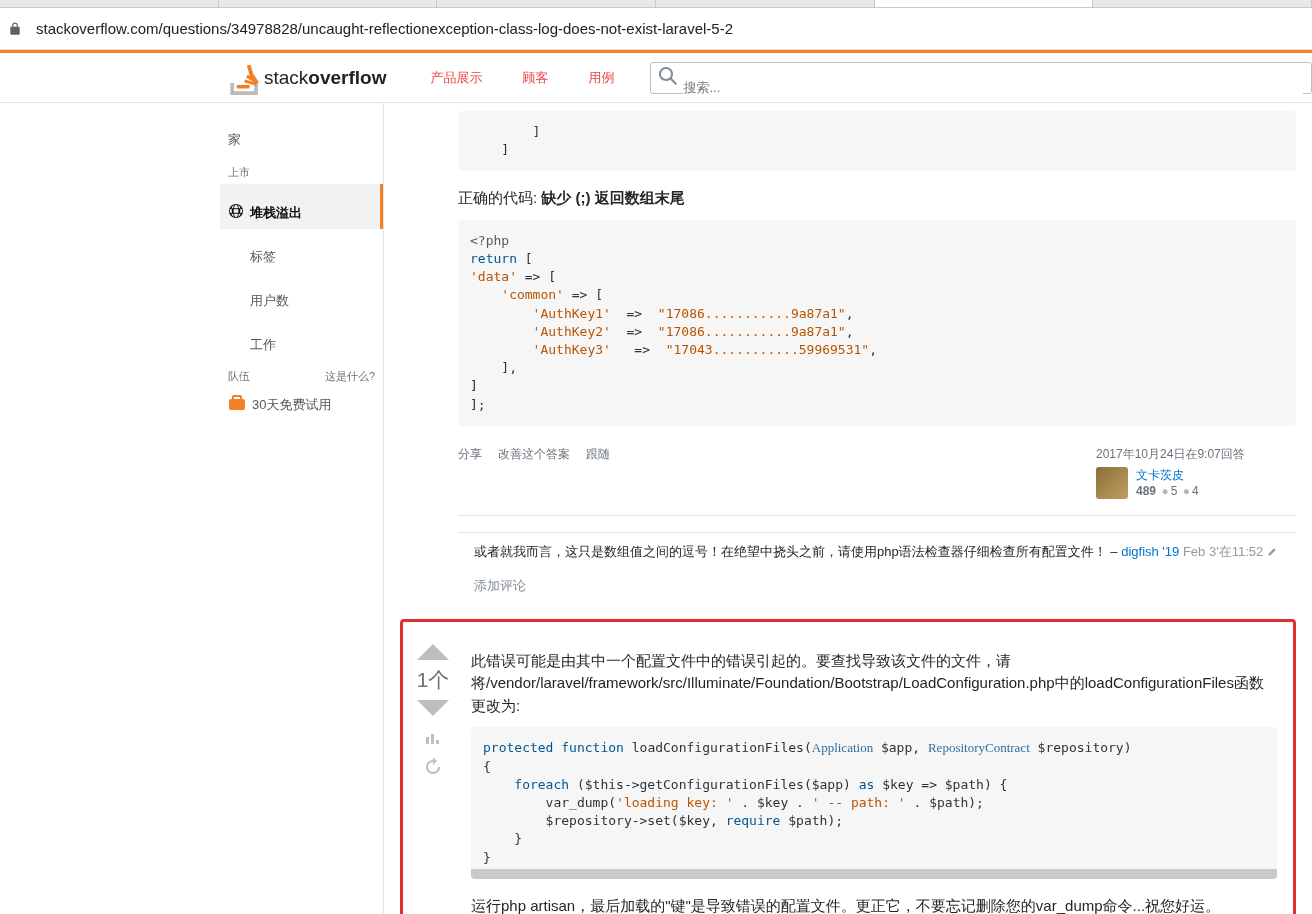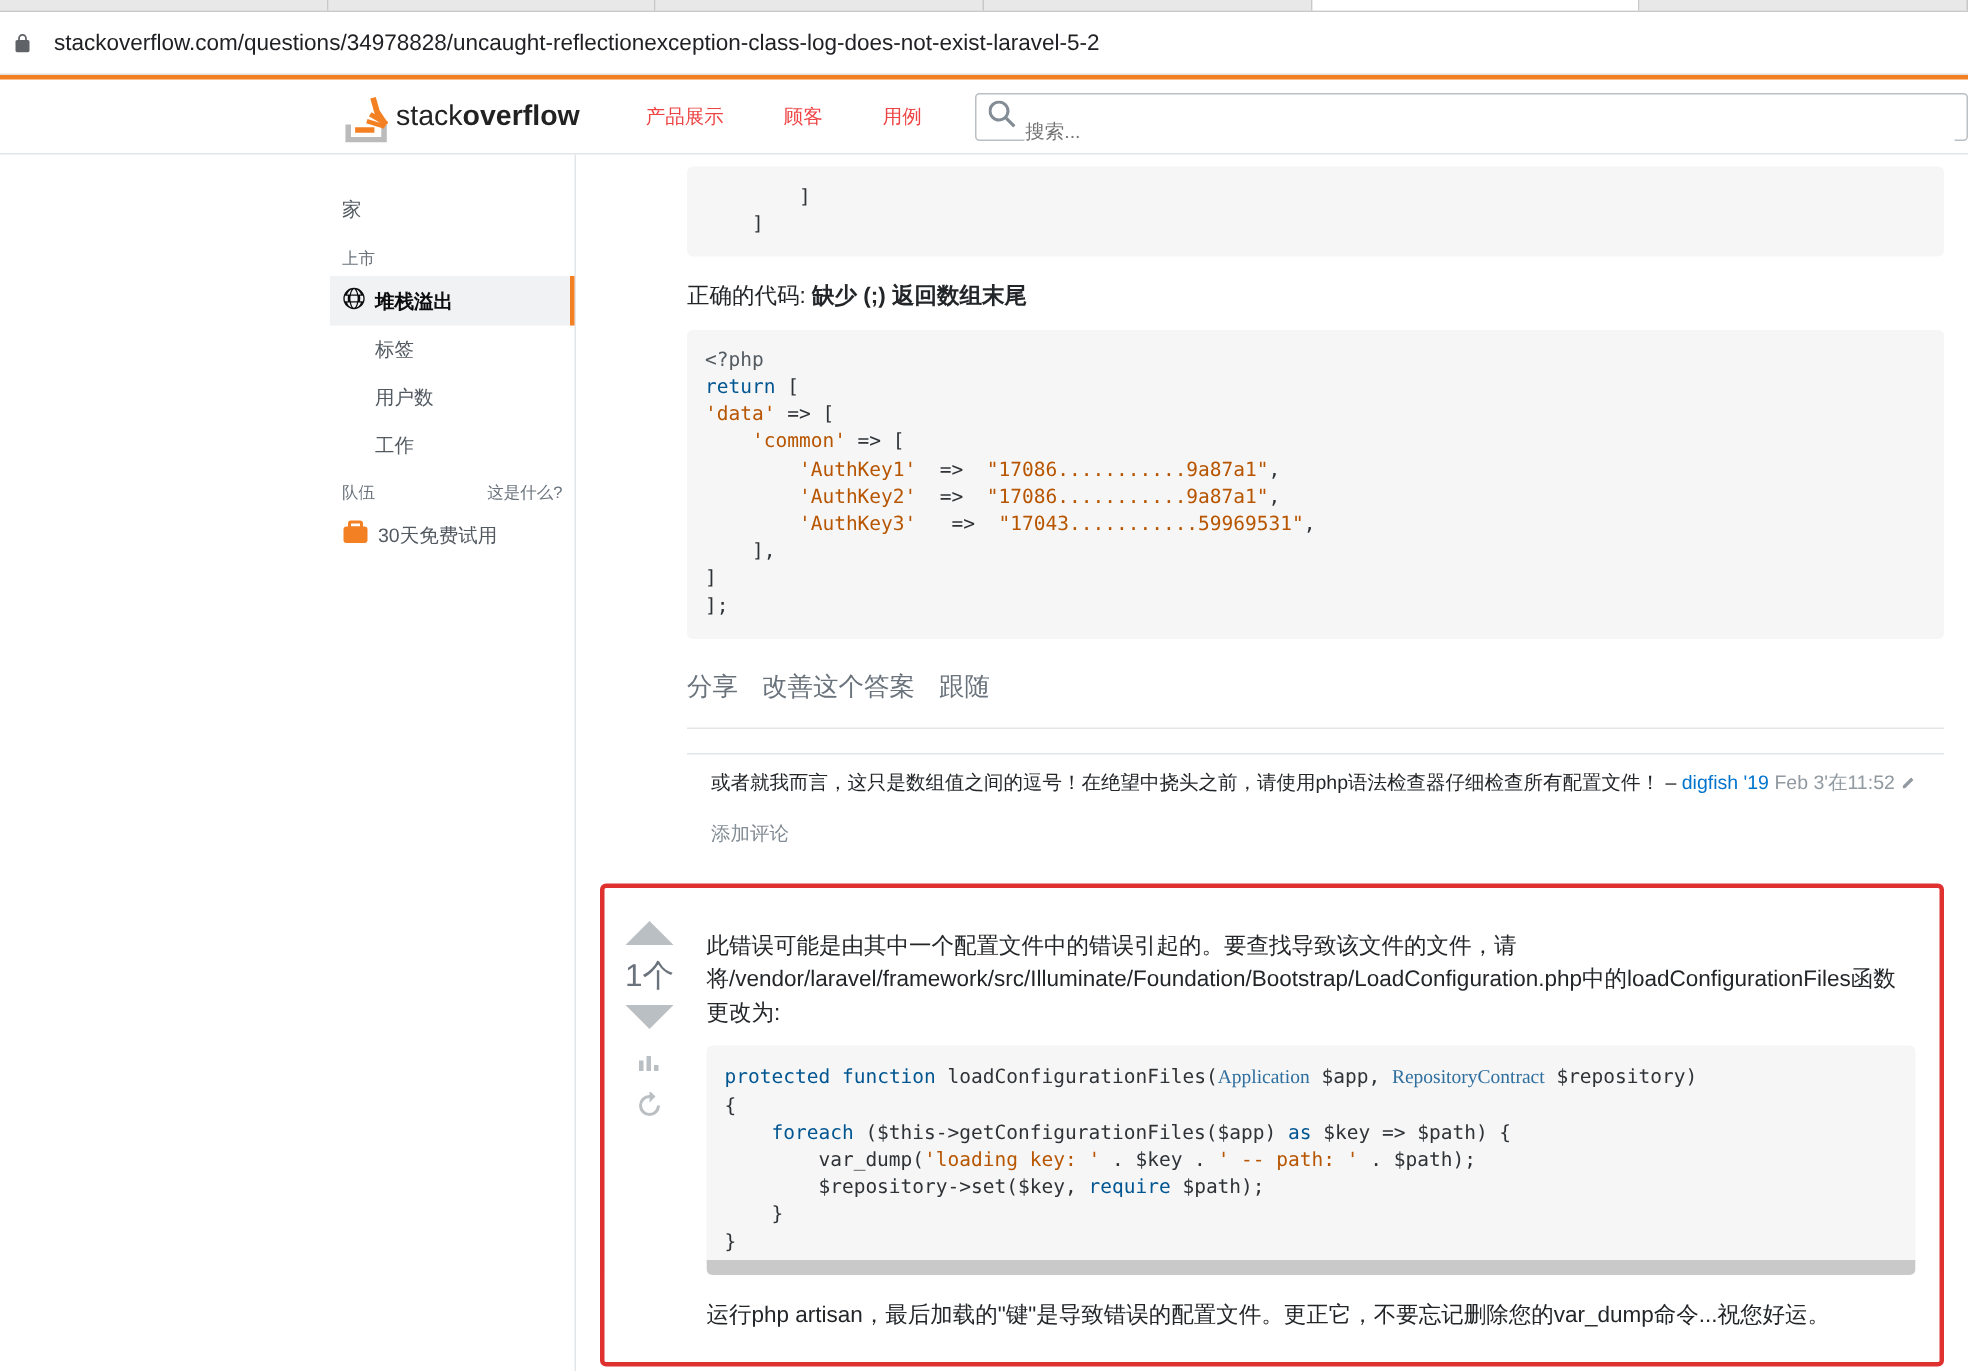--- a/index.html
+++ b/index.html
@@ -19,38 +19,38 @@
 .logo-text { font-size: 19px; color: #222; }
 .logo-text b { font-weight: bold; }
 .nav-item { padding: 0 14px; color: #ef4444; font-size: 13px; cursor: pointer; }
 .search-wrap { flex: 1; margin-left: 10px; }
 .search-box { position: relative; display: flex; align-items: center; border: 1px solid #babfc4; border-radius: 3px; height: 32px; padding: 0 8px; max-width: 700px; background: #fff; }
 .search-box svg { width: 18px; height: 18px; fill: #838c95; margin-right: 6px; }
 .search-box input { border: none; outline: none; font-size: 13px; width: 100%; color: #3b4045; margin-top: 19px; }
 .page { display: flex; max-width: 1100px; margin-left: 220px; }
 .sidebar { width: 164px; padding-top: 24px; font-size: 13px; border-right: 1px solid #e3e6e8; }
 .sb-head { color: #6a737c; font-size: 11px; padding: 8px 8px 4px 8px; }
-.sb-link { display: block; padding: 7px 8px 7px 30px; color: #525960; cursor: pointer; }
+.sb-link { display: block; padding: 19px 8px 7px 30px; color: #525960; cursor: pointer; }
 .sb-home { padding: 4px 8px 8px 8px; color: #525960; cursor: pointer; }
 .sb-active { background: #f1f2f3; border-right: 3px solid #f48024; font-weight: bold; color: #0c0d0e; padding-left: 8px; display: flex; align-items: center; }
 .sb-active svg { width: 16px; height: 16px; fill: #0c0d0e; margin-right: 6px; }
 .sb-right { float: right; color: #6a737c; font-size: 11px; }
 .sb-trial { display: flex; align-items: center; padding: 6px 8px; color: #525960; cursor: pointer; }
 .sb-trial svg { width: 18px; height: 18px; margin-right: 6px; }
 .main { flex: 1; padding: 0 16px 40px 16px; }
 .codeblock { background: #f6f6f6; border-radius: 4px; padding: 12px; font-family: Consolas, monospace; font-size: 13px; line-height: 1.4; margin: 8px 0 16px 0; overflow-x: auto; white-space: pre; color: #2f3337; }
 .codeblock.scroll { position: relative; }
 .codeblock.scroll::after { content: ''; position: absolute; left: 0; right: 0; bottom: 0; height: 10px; background: #c9c9c9; }
 .kw { color: #015692; }
 .str { color: #b75501; }
 .typ { color: #2f6f9f; font-family: Liberation Serif, serif; }
 .op { color: #535a60; margin-top: 36px; }
 .answer-para { font-size: 15px; color: #232629; line-height: 1.5; margin: 10px 0; }
 .answer-para b { font-weight: bold; }
-.post-menu { display: flex; gap: 16px; font-size: 17px; color: #6a737c; margin-top: 20px; }
+.post-menu { display: flex; gap: 16px; font-size: 12px; color: #6a737c; margin-top: 20px; }
 .post-menu span { cursor: pointer; }
 .usercard { float: right; width: 200px; font-size: 12px; color: #6a737c; }
 .usercard .when { margin-bottom: 4px; }
 .usercard .who { display: flex; }
 .avatar { width: 32px; height: 32px; background: #ccc; border-radius: 3px; margin-right: 8px; }
 .avatar1 { background: linear-gradient(135deg,#8a6d3b,#c0a060); }
 .uname { color: #0074cc; font-size: 12px; }
 .ustats { color: #6a737c; font-size: 12px; }
 .dot { color: #b4b8bc; margin: 0 2px; }
 .comment { border-top: 1px solid #e3e6e8; padding: 10px 0 8px 16px; font-size: 13px; color: #232629; line-height: 1.4; }
@@ -152,20 +152,30 @@
 <span class="str">'data'</span><span> =&gt; [</span>
 <span class="str">    'common'</span><span> =&gt; [</span>
 <span class="str">        'AuthKey1'</span><span>  =&gt;  </span><span class="str">"17086...........9a87a1"</span><span>,</span>
 <span class="str">        'AuthKey2'</span><span>  =&gt;  </span><span class="str">"17086...........9a87a1"</span><span>,</span>
 <span class="str">        'AuthKey3'</span><span>   =&gt;  </span><span class="str">"17043...........59969531"</span><span>,</span>
 <span>    ],</span>
 <span>]</span>
 <span>];</span></div>
 
       <div class="clearfix">
+        <div class="usercard">
+          <div class="when">2017年10月24日在9:07回答</div>
+          <div class="who">
+            <div class="avatar avatar1"></div>
+            <div>
+              <div class="uname">文卡茨皮</div>
+              <div class="ustats"><b>489</b> <span class="dot">●</span><span>5</span> <span class="dot">●</span><span>4</span></div>
+            </div>
+          </div>
+        </div>
         <div class="post-menu">
           <span>分享</span>
           <span>改善这个答案</span>
           <span>跟随</span>
         </div>
       </div>
 
       <hr class="sep">
 
       <div class="comment">

